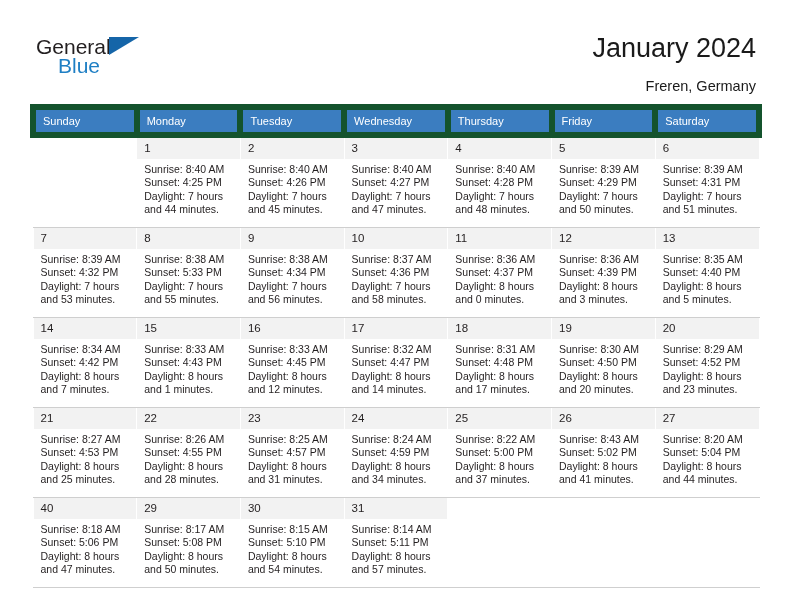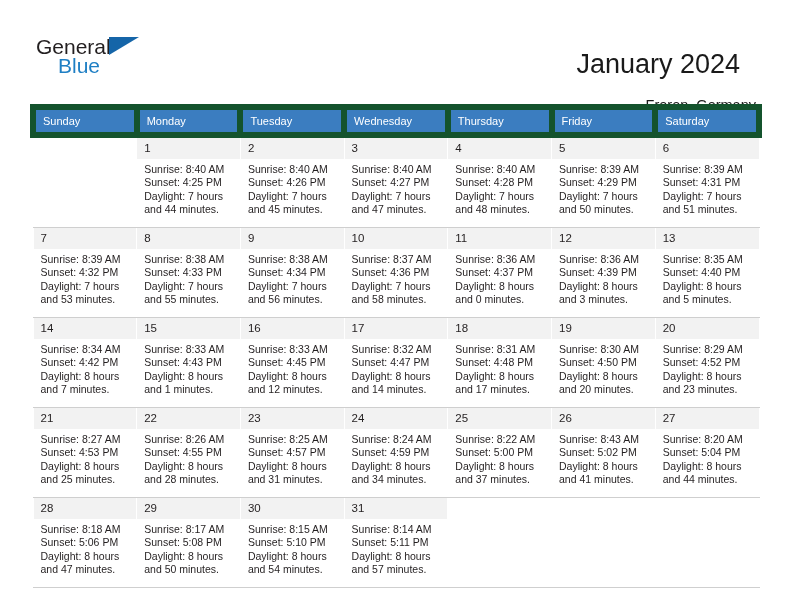--- a/index.html
+++ b/index.html
@@ -70,21 +70,21 @@
     right: 36px;
     top: 32px;
     text-align: right;
   }
   .cal-title {
     font-size: 27px;
     color: #1a1a1a;
     line-height: 32px;
     white-space: nowrap;
     font-weight: normal;
-    margin: 16px;
+    margin: 0;
   }
   .cal-subtitle {
     font-size: 14.5px;
     color: #1a1a1a;
     line-height: 18px;
     margin-top: 13px;
     white-space: nowrap;
   }
 
   
@@ -263,21 +263,21 @@
                 <div>Daylight: 7 hours</div>
                 <div>and 53 minutes.</div>
               </div>
             </div>
           </td>
           <td>
             <div class="cell-inner">
               <span class="daynum">8</span>
               <div class="info">
                 <div>Sunrise: 8:38 AM</div>
-                <div>Sunset: 4:33 PM</div>
+                <div>Sunset: 5:33 PM</div>
                 <div>Daylight: 7 hours</div>
                 <div>and 55 minutes.</div>
               </div>
             </div>
           </td>
           <td>
             <div class="cell-inner">
               <span class="daynum">9</span>
               <div class="info">
                 <div>Sunrise: 8:38 AM</div>
@@ -486,21 +486,21 @@
                 <div>Sunset: 5:04 PM</div>
                 <div>Daylight: 8 hours</div>
                 <div>and 44 minutes.</div>
               </div>
             </div>
           </td>
         </tr>
         <tr class="week-row">
           <td>
             <div class="cell-inner">
-              <span class="daynum">28</span>
+              <span class="daynum">40</span>
               <div class="info">
                 <div>Sunrise: 8:18 AM</div>
                 <div>Sunset: 5:06 PM</div>
                 <div>Daylight: 8 hours</div>
                 <div>and 47 minutes.</div>
               </div>
             </div>
           </td>
           <td>
             <div class="cell-inner">

